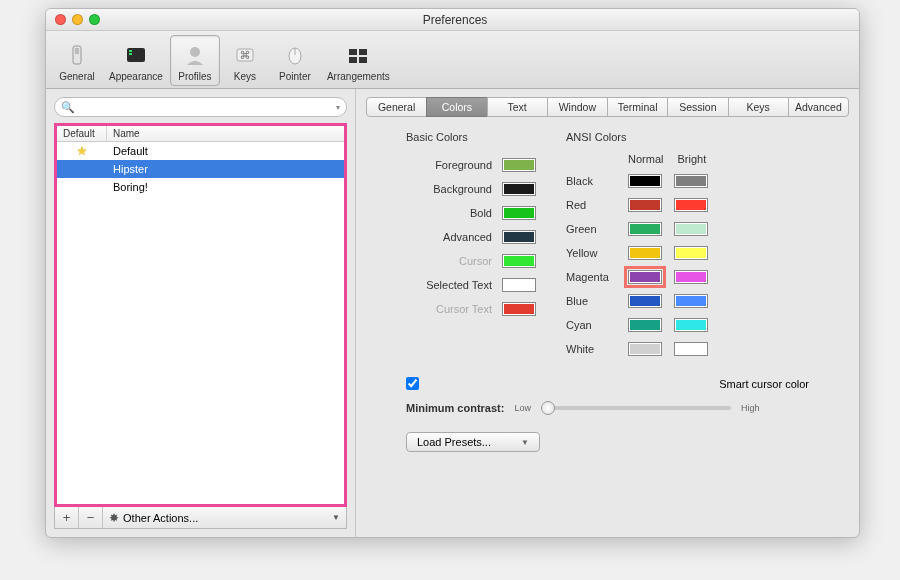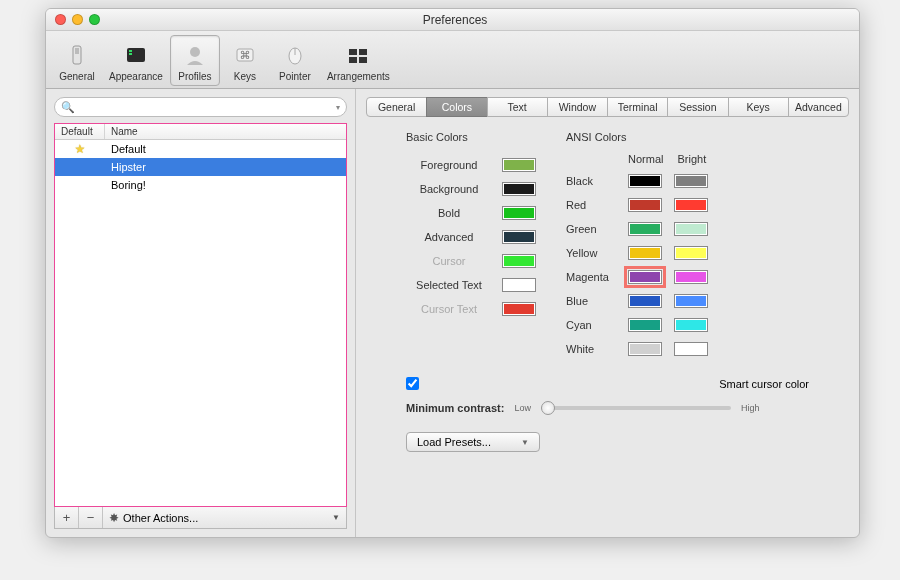--- a/index.html
+++ b/index.html
@@ -15,21 +15,21 @@
   .toolbar { height: 58px; background: linear-gradient(#eee,#dcdcdc); border-bottom: 1px solid #b0b0b0; display: flex; align-items: stretch; padding: 4px 6px 2px; gap: 0; }
   .tbtn { display: flex; flex-direction: column; align-items: center; justify-content: flex-end; padding: 2px 6px 3px; border: 1px solid transparent; border-radius: 4px; cursor: default; min-width: 50px; }
   .tbtn.selected { background: linear-gradient(#f6f6f6,#e0e0e0); border-color: #afafaf; box-shadow: inset 0 1px 2px rgba(0,0,0,.1); }
   .tbtn .ico { width: 28px; height: 28px; margin-bottom: 2px; display: flex; align-items: center; justify-content: center; }
   .tbtn .lbl { font-size: 10px; color: #333; }
   .content { display: flex; height: calc(100% - 80px); }
   .left { width: 310px; border-right: 1px solid #c4c4c4; display: flex; flex-direction: column; padding: 8px; gap: 6px; }
   .search { height: 20px; border: 1px solid #bcbcbc; border-radius: 10px; background: #fff; display: flex; align-items: center; padding: 0 6px; gap: 3px; }
   .search .mag { color: #888; font-size: 11px; }
   .search input { border: none; outline: none; flex: 1; font-size: 11px; height: 16px; }
-  .table { flex: 1; border: 1px solid #ec4899; background: #fff; display: flex; flex-direction: column; }
+  .table { flex: 1; border: 3px solid #ec4899; background: #fff; display: flex; flex-direction: column; }
   .thead { display: flex; background: linear-gradient(#fdfdfd,#efefef); border-bottom: 1px solid #ccc; }
   .th { padding: 2px 6px; font-size: 10px; color: #333; border-right: 1px solid #d4d4d4; }
   .th.def { width: 50px; }
   .th.name { flex: 1; border-right: none; }
   .tbody { flex: 1; overflow: auto; }
   .tr { display: flex; align-items: center; height: 18px; }
   .tr .td-def { width: 50px; text-align: center; }
   .tr .td-name { flex: 1; padding-left: 6px; }
   .tr.sel { background: #3a7ee0; color: #fff; }
   .tr.sel .td-name { color: #fff; }
@@ -41,21 +41,21 @@
   .dropdown .tri { margin-left: auto; font-size: 8px; color: #555; }
   .right { flex: 1; padding: 8px 10px; }
   .tabs { display: flex; margin-bottom: 10px; }
   .tab { flex: 1; text-align: center; padding: 3px 0; background: linear-gradient(#fdfdfd,#e9e9e9); border: 1px solid #b0b0b0; margin-left: -1px; font-size: 10.5px; color: #333; cursor: default; }
   .tab:first-child { border-top-left-radius: 4px; border-bottom-left-radius: 4px; margin-left: 0; }
   .tab:last-child { border-top-right-radius: 4px; border-bottom-right-radius: 4px; }
   .tab.sel { background: linear-gradient(#9f9f9f,#8b8b8b); color: #fff; border-color: #7a7a7a; }
   .cols { display: flex; gap: 30px; padding: 4px 40px 0; }
   .col h4 { font-size: 11px; font-weight: normal; color: #333; margin-bottom: 10px; }
   .row { display: flex; align-items: center; height: 24px; gap: 10px; }
-  .lblcol { width: 86px; text-align: center; color: #333; }
+  .lblcol { width: 86px; text-align: right; color: #333; }
   .lblcol.dim { color: #a9a9a9; }
   .swatch { width: 34px; height: 14px; border: 1px solid #888; box-shadow: inset 0 0 0 1px #fff; cursor: default; }
   .ansi-head { display: flex; margin-left: 62px; gap: 14px; font-size: 10px; color: #333; margin-bottom: 4px; }
   .ansi-row { display: flex; align-items: center; height: 24px; gap: 8px; }
   .ansi-lbl { width: 54px; color: #333; }
   .swatch-pair { display: flex; gap: 12px; }
   .hl { outline: 3px solid #f3736b; outline-offset: 1px; }
   .below { padding: 10px 40px 0; }
   .chk { display: flex; align-items: center; gap: 6px; margin: 6px 0 12px; justify-content: space-between; }
   .chk input { width: 13px; height: 13px; }

